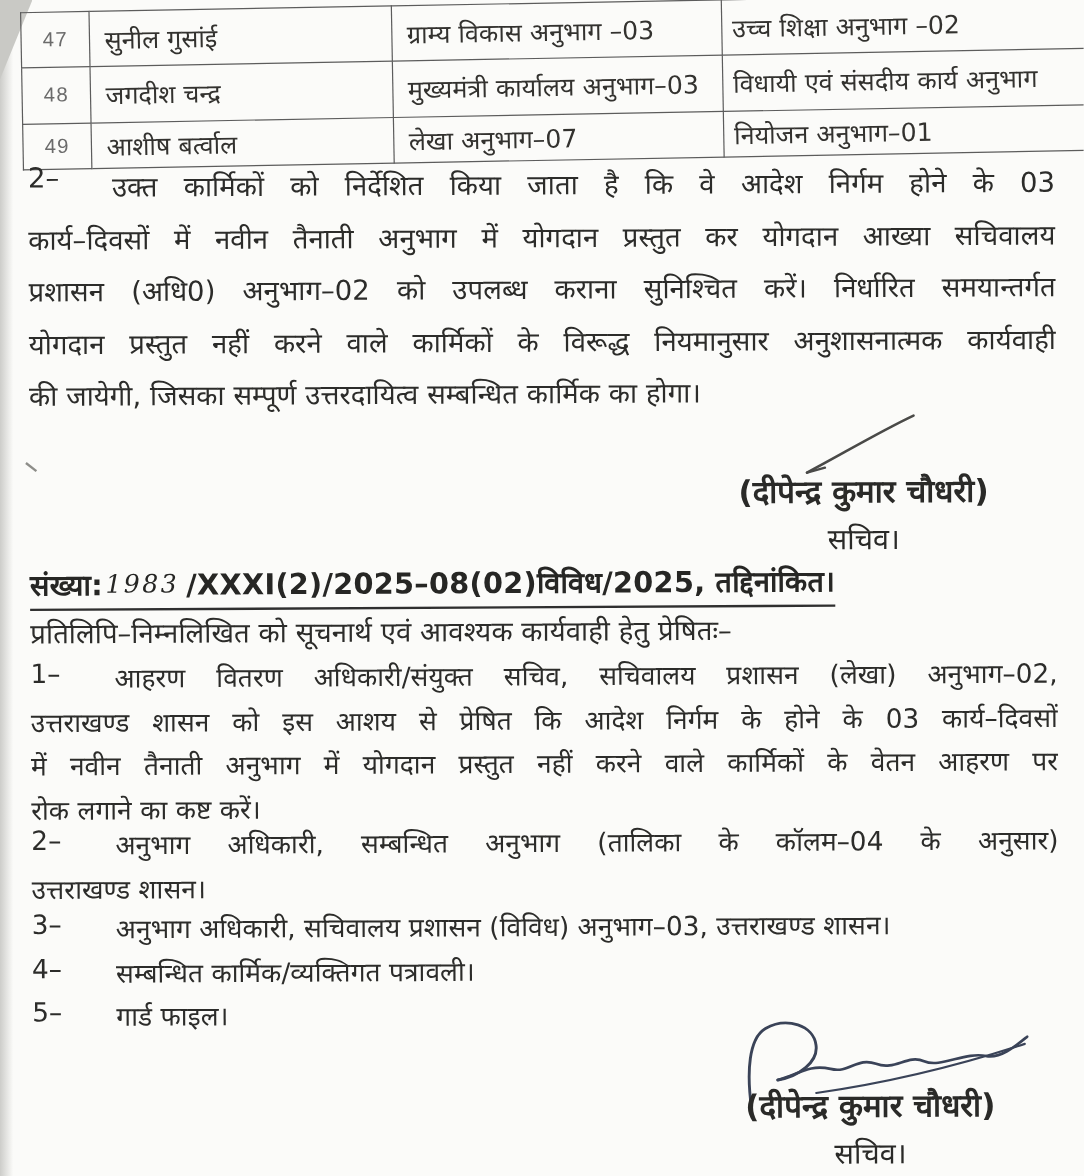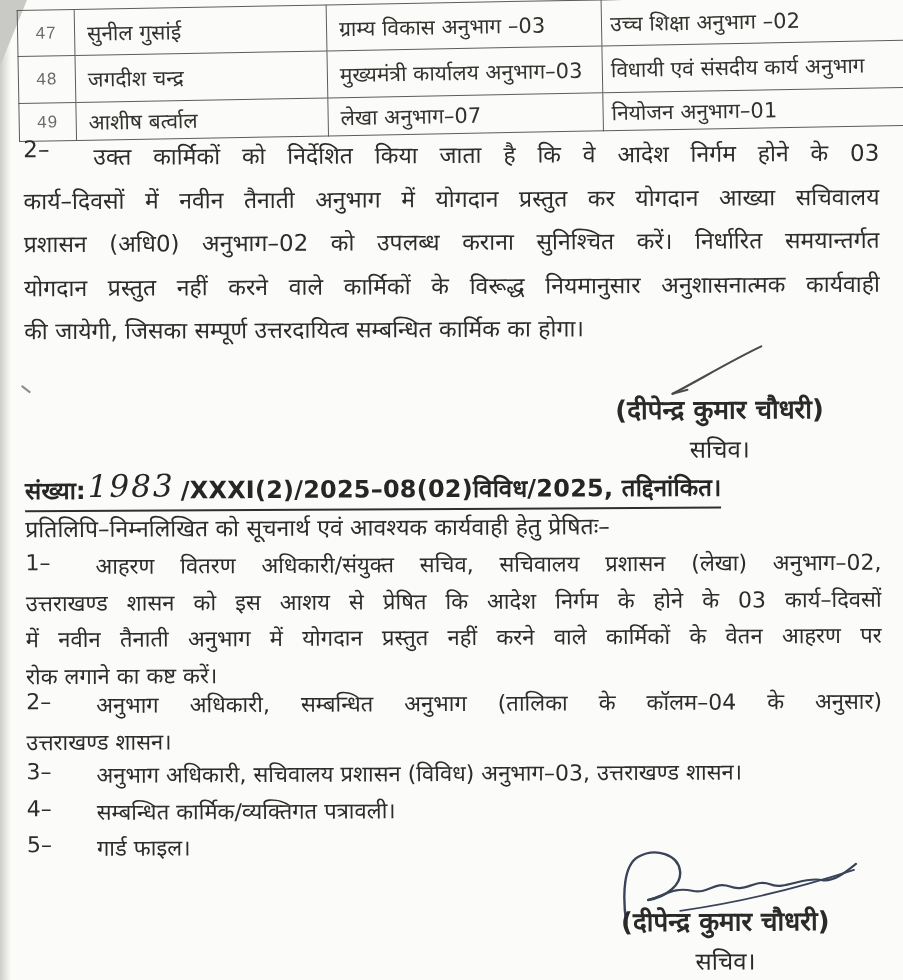--- a/index.html
+++ b/index.html
@@ -44,21 +44,21 @@
   .item .pnum{font-size:22px;top:1px;}
   #it1{top:547px;} #it2{top:686px;} #it3{top:756px;} #it4{top:793px;} #it5{top:829px;}
   
   #refline{
     position:absolute;left:25px;top:468px;
     font-size:24px;font-weight:700;letter-spacing:0.2px;
     padding-bottom:4px;border-bottom:2.5px solid #2f2f2f;color:#262624;
   }
   #refline .hand{
     font-family:"DejaVu Serif",serif;font-style:italic;font-weight:500;
-    font-size:31px;letter-spacing:2px;position:relative;top:-2px;margin:0 6px 0 2px;
+    font-size:21px;letter-spacing:2px;position:relative;top:-2px;margin:0 6px 0 2px;
   }
   #copyhead{position:absolute;left:25px;top:512px;font-size:23px;line-height:30px;}
   
   .sig{position:absolute;text-align:center;}
   #sig-top{left:550px;top:336px;width:340px;height:132px;}
   #sig-top svg{position:absolute;left:118px;top:8px;}
   #sig-top .sname{margin-top:56px;}
   #sig-bot{left:548px;top:852px;width:350px;height:126px;}
   #sig-bot svg{position:absolute;left:58px;top:0px;}
   #sig-bot .sname{margin-top:52px;position:relative;}

